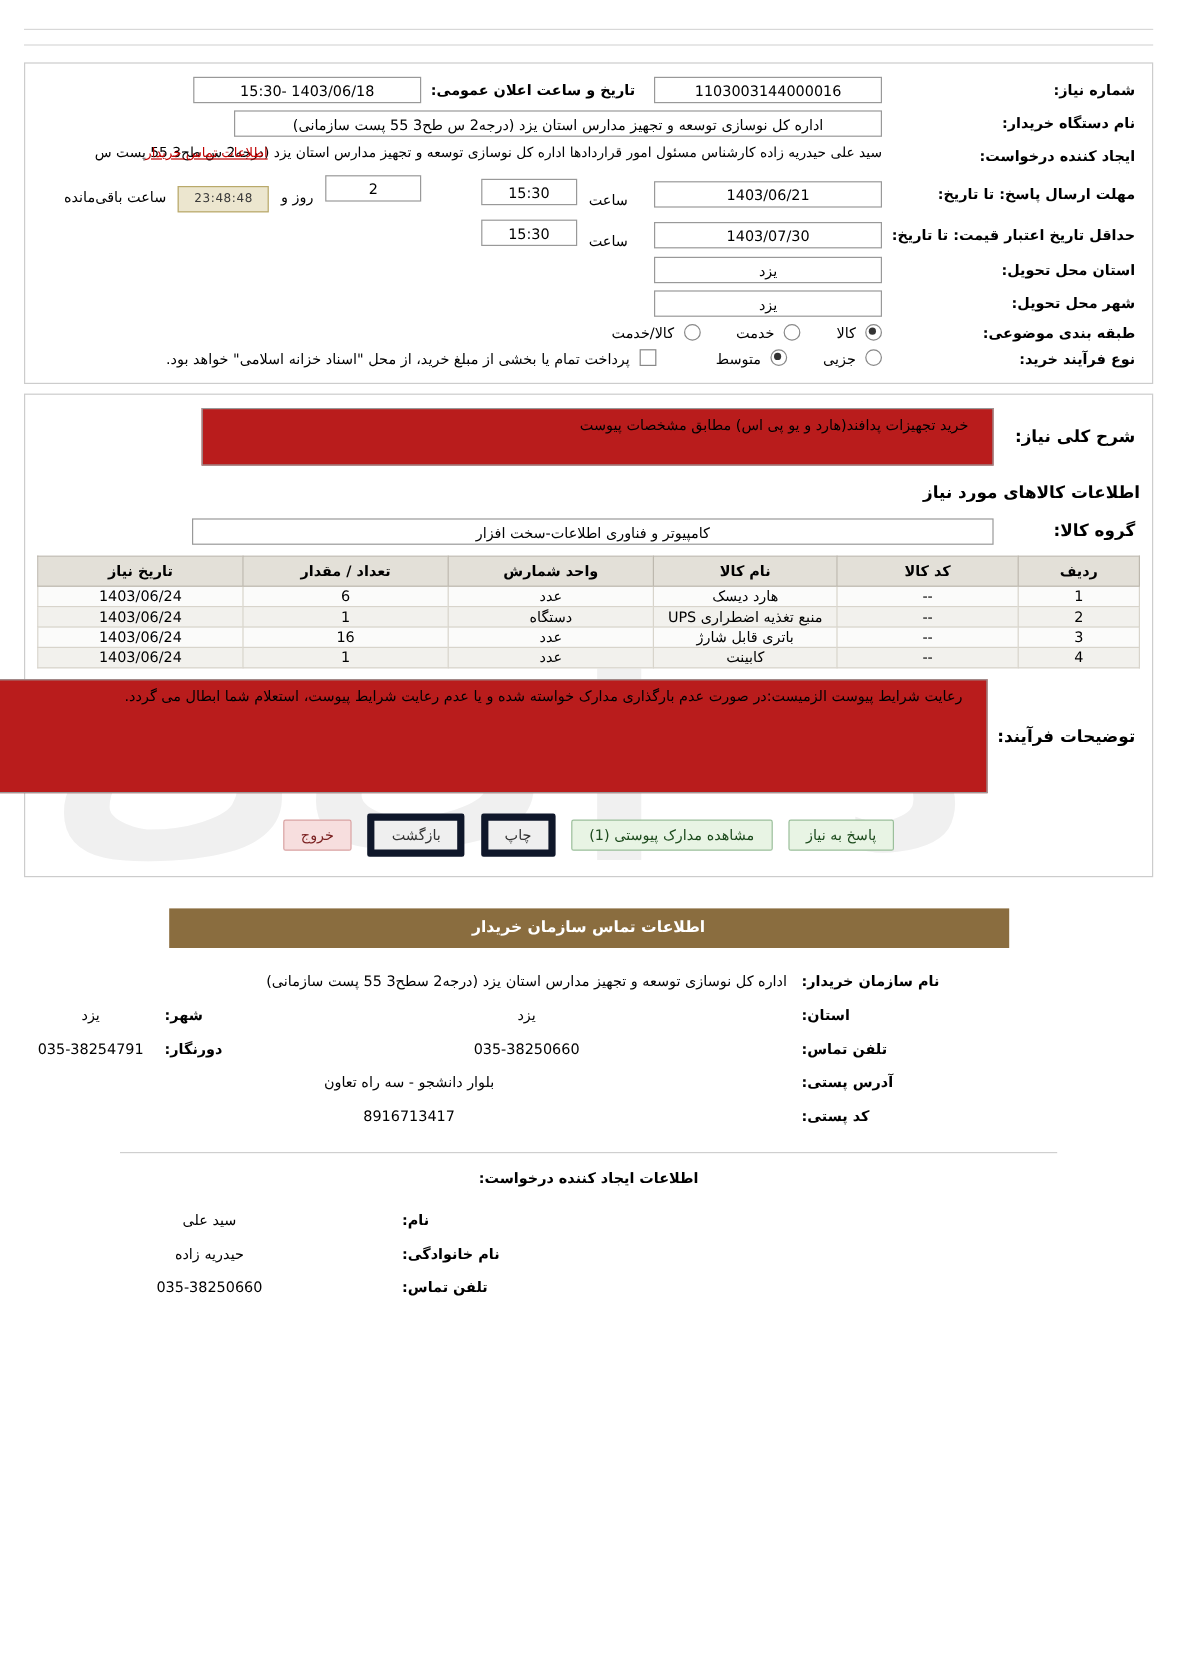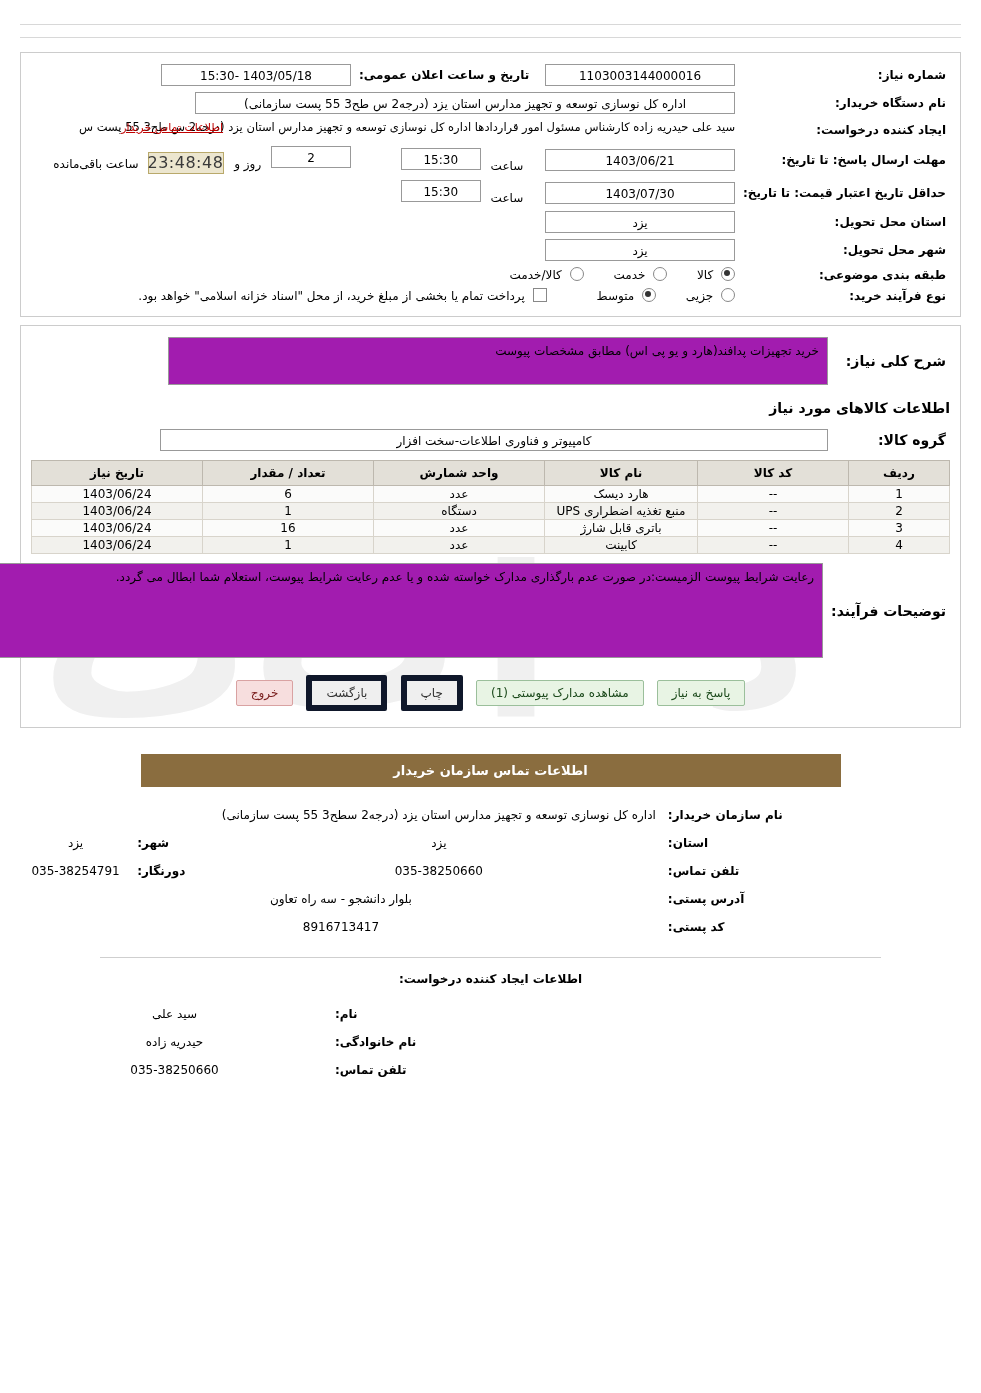--- a/index.html
+++ b/index.html
@@ -117,21 +117,21 @@
     padding: 0 6px;
     white-space: nowrap;
   }
   .timer {
     border: 1px solid #b9a96b;
     background: #ece6cf;
     width: 74px;
     height: 20px;
     line-height: 20px;
     text-align: center;
-    font-size: 16px;
+    font-size: 10px;
     color: #3a3a3a;
     display: inline-block;
     letter-spacing: 0.5px;
   }
   .reqlink {
     color: #c00000;
     font-size: 11px;
     text-decoration: underline;
     white-space: nowrap;
   }
@@ -163,24 +163,24 @@
     height: 12px;
     border: 1px solid #888;
     background: #fff;
     vertical-align: -2px;
     margin-left: 4px;
   }
   .radio-item { margin-left: 26px; display: inline-block; }
 
   .textarea-box {
     border: 1px solid #999;
-    background: #a21caf;
+    background: #b91c1c;
     min-height: 48px;
     font-size: 12px;
-    padding: 6px 8px;
+    padding: 6px 20px;
     box-sizing: border-box;
   }
   .bold-label-lg {
     font-weight: bold;
     font-size: 14px;
     white-space: nowrap;
     text-align: right;
   }
   .sub-title {
     font-weight: bold;
@@ -293,21 +293,21 @@
     <div class="panel">
       <table class="form">
         <tbody>
             <tr>
           <td class="lbl">شماره نیاز:</td>
           <td>
             <div class="fld w190">1103003144000016</div>
           </td>
           <td class="lbl" style="width:150px">تاریخ و ساعت اعلان عمومی:</td>
           <td>
-            <div class="fld w190">1403/05/18 -15:30</div>
+            <div class="fld w190">1403/06/18 -15:30</div>
           </td>
         </tr>
         <tr>
           <td class="lbl">نام دستگاه خریدار:</td>
           <td colspan="3">
             <div class="fld w540" style="width:540px;margin-right:0">اداره کل نوسازی توسعه و تجهیز مدارس استان یزد (درجه2 س طح3 55 پست سازمانی)</div>
           </td>
         </tr>
         <tr>
           <td class="lbl">ایجاد کننده درخواست:</td>

